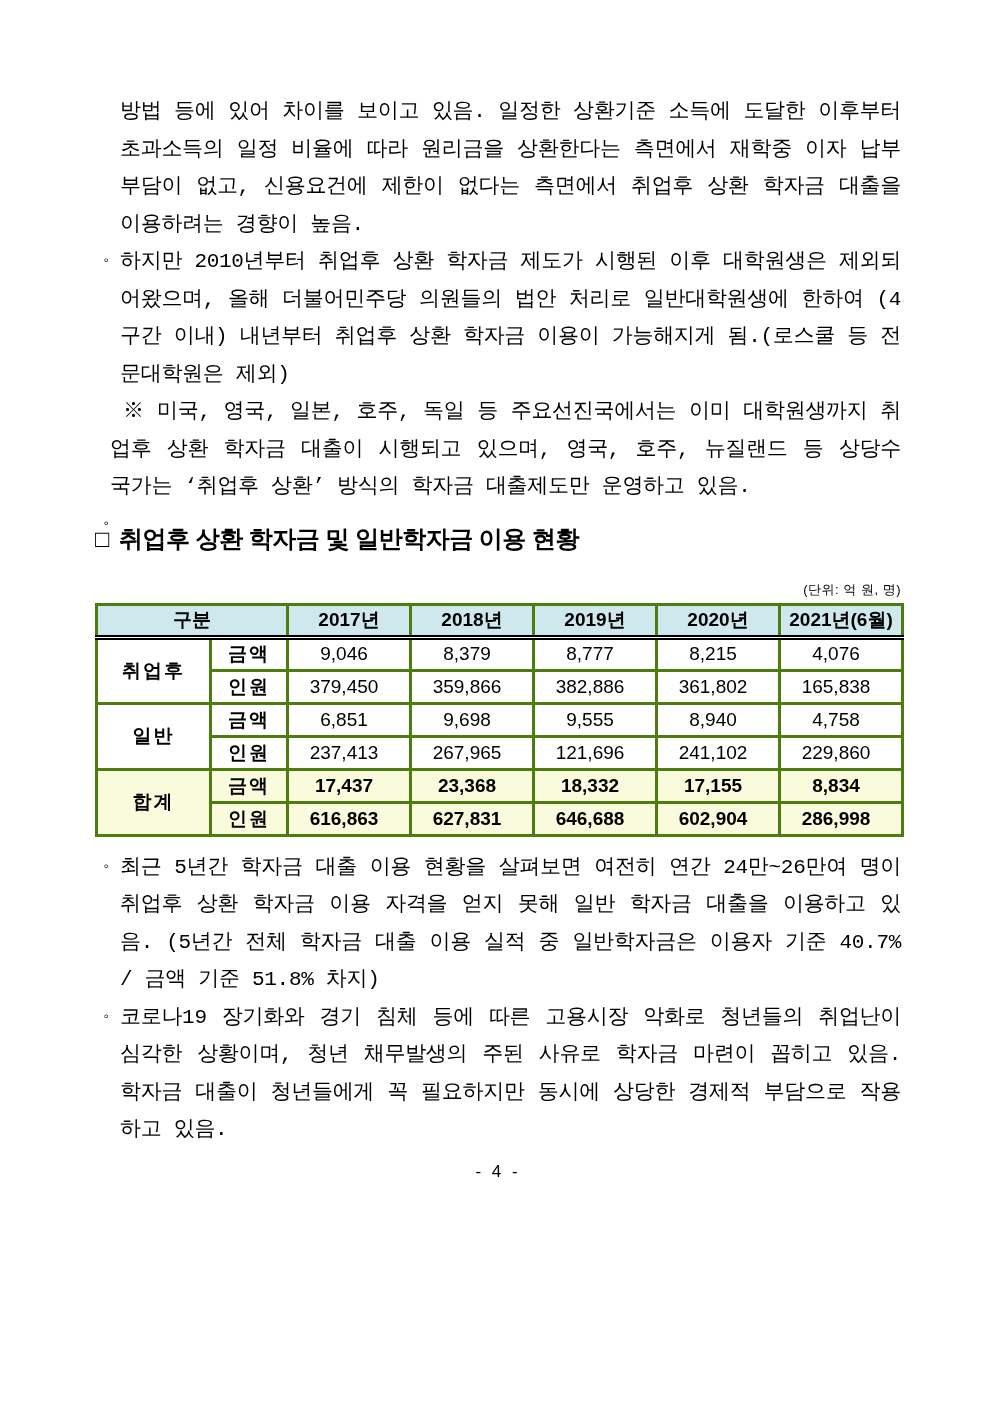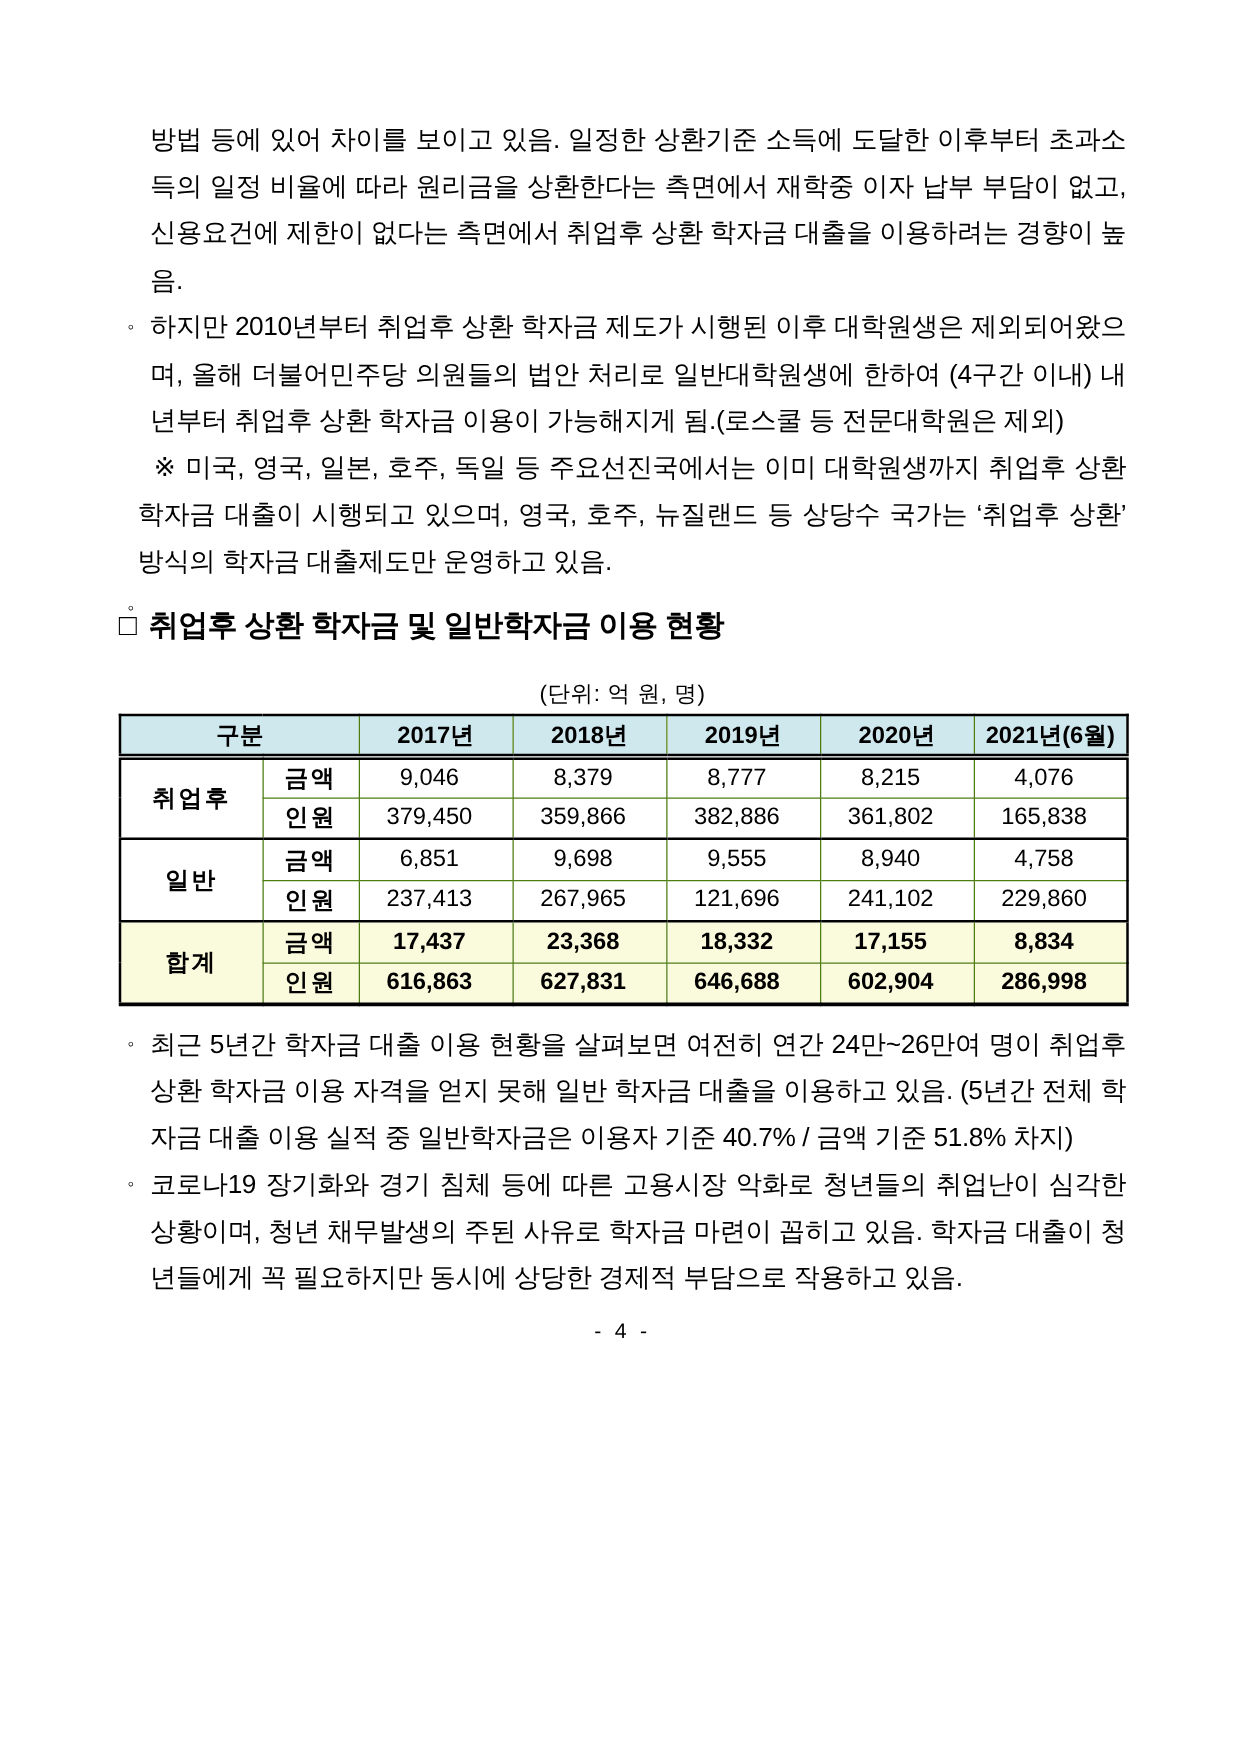--- a/index.html
+++ b/index.html
@@ -13,20 +13,21 @@
     position: absolute;
     left: 95px;
     top: 93px;
     width: 806px;
   }
   .body-text {
     font-size: 21px;
     line-height: 37.5px;
     text-align: justify;
     letter-spacing: -0.3px;
+    font-family: Liberation Mono, monospace;
   }
   .cont-para { padding-left: 25px; }
   .bullet {
     position: relative;
     padding-left: 25px;
   }
   .bullet .bullet-marker {
     position: absolute;
     left: 7px;
     top: 0;
@@ -42,33 +43,33 @@
     font-size: 24px;
     font-weight: bold;
     line-height: 32px;
     letter-spacing: -0.5px;
     white-space: nowrap;
   }
   .section-heading .square-marker { margin-right: 10px; font-weight: normal; }
   .unit-note {
     margin-top: 26px;
     margin-bottom: 4px;
-    text-align: center;
-    font-size: 18px;
+    text-align: right;
+    font-size: 13px;
     letter-spacing: 0.5px;
   }
   table.data-table {
     width: 806px;
     border-collapse: collapse;
     table-layout: fixed;
     border: 2px solid #000;
     border-bottom-width: 3px;
   }
   table.data-table th, table.data-table td {
-    border: 1px solid #4d7c0f;
+    border: 3px solid #4d7c0f;
     font-size: 19px;
     height: 33px;
     overflow: hidden;
     white-space: nowrap;
   }
   tr.header-row th {
     background: #cfe8ee;
     font-weight: bold;
     text-align: center;
     border-bottom: 5px double #000;

